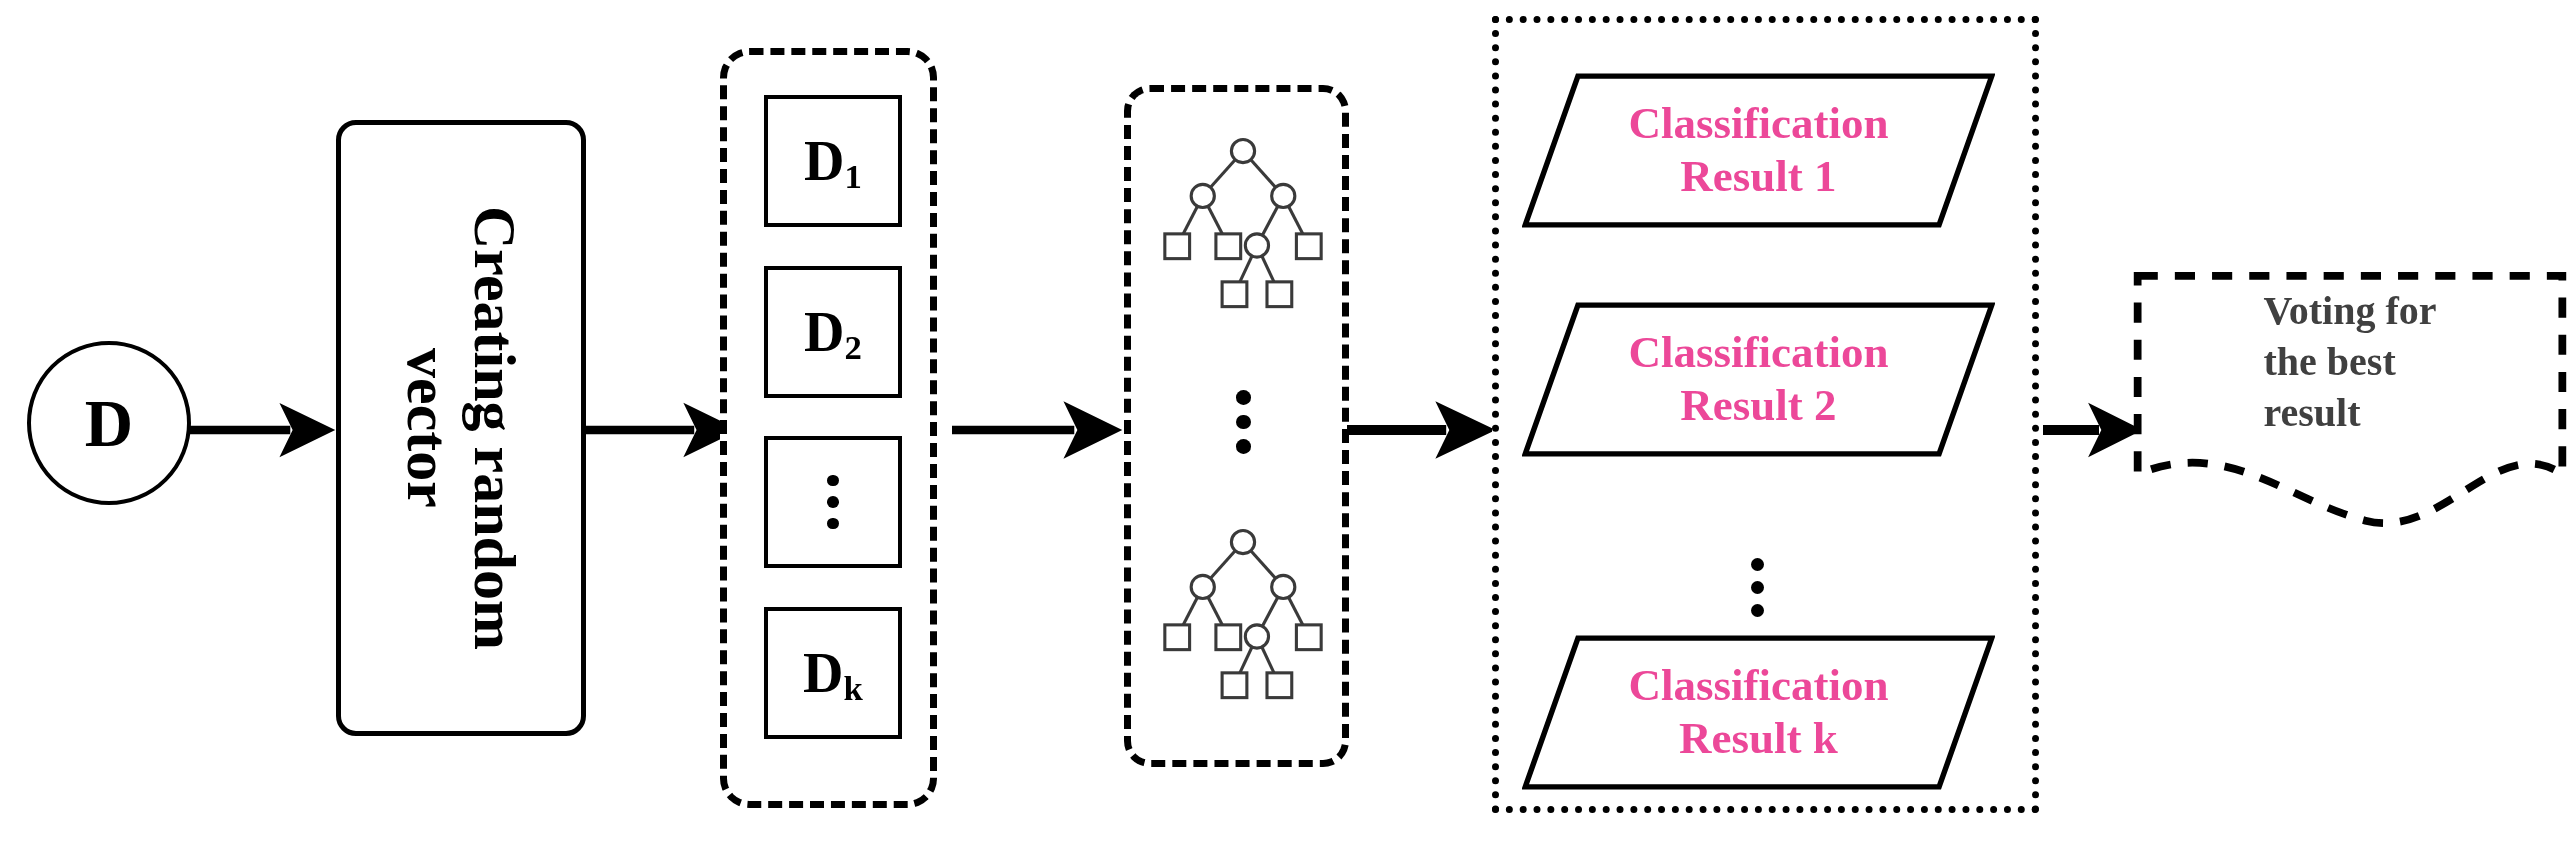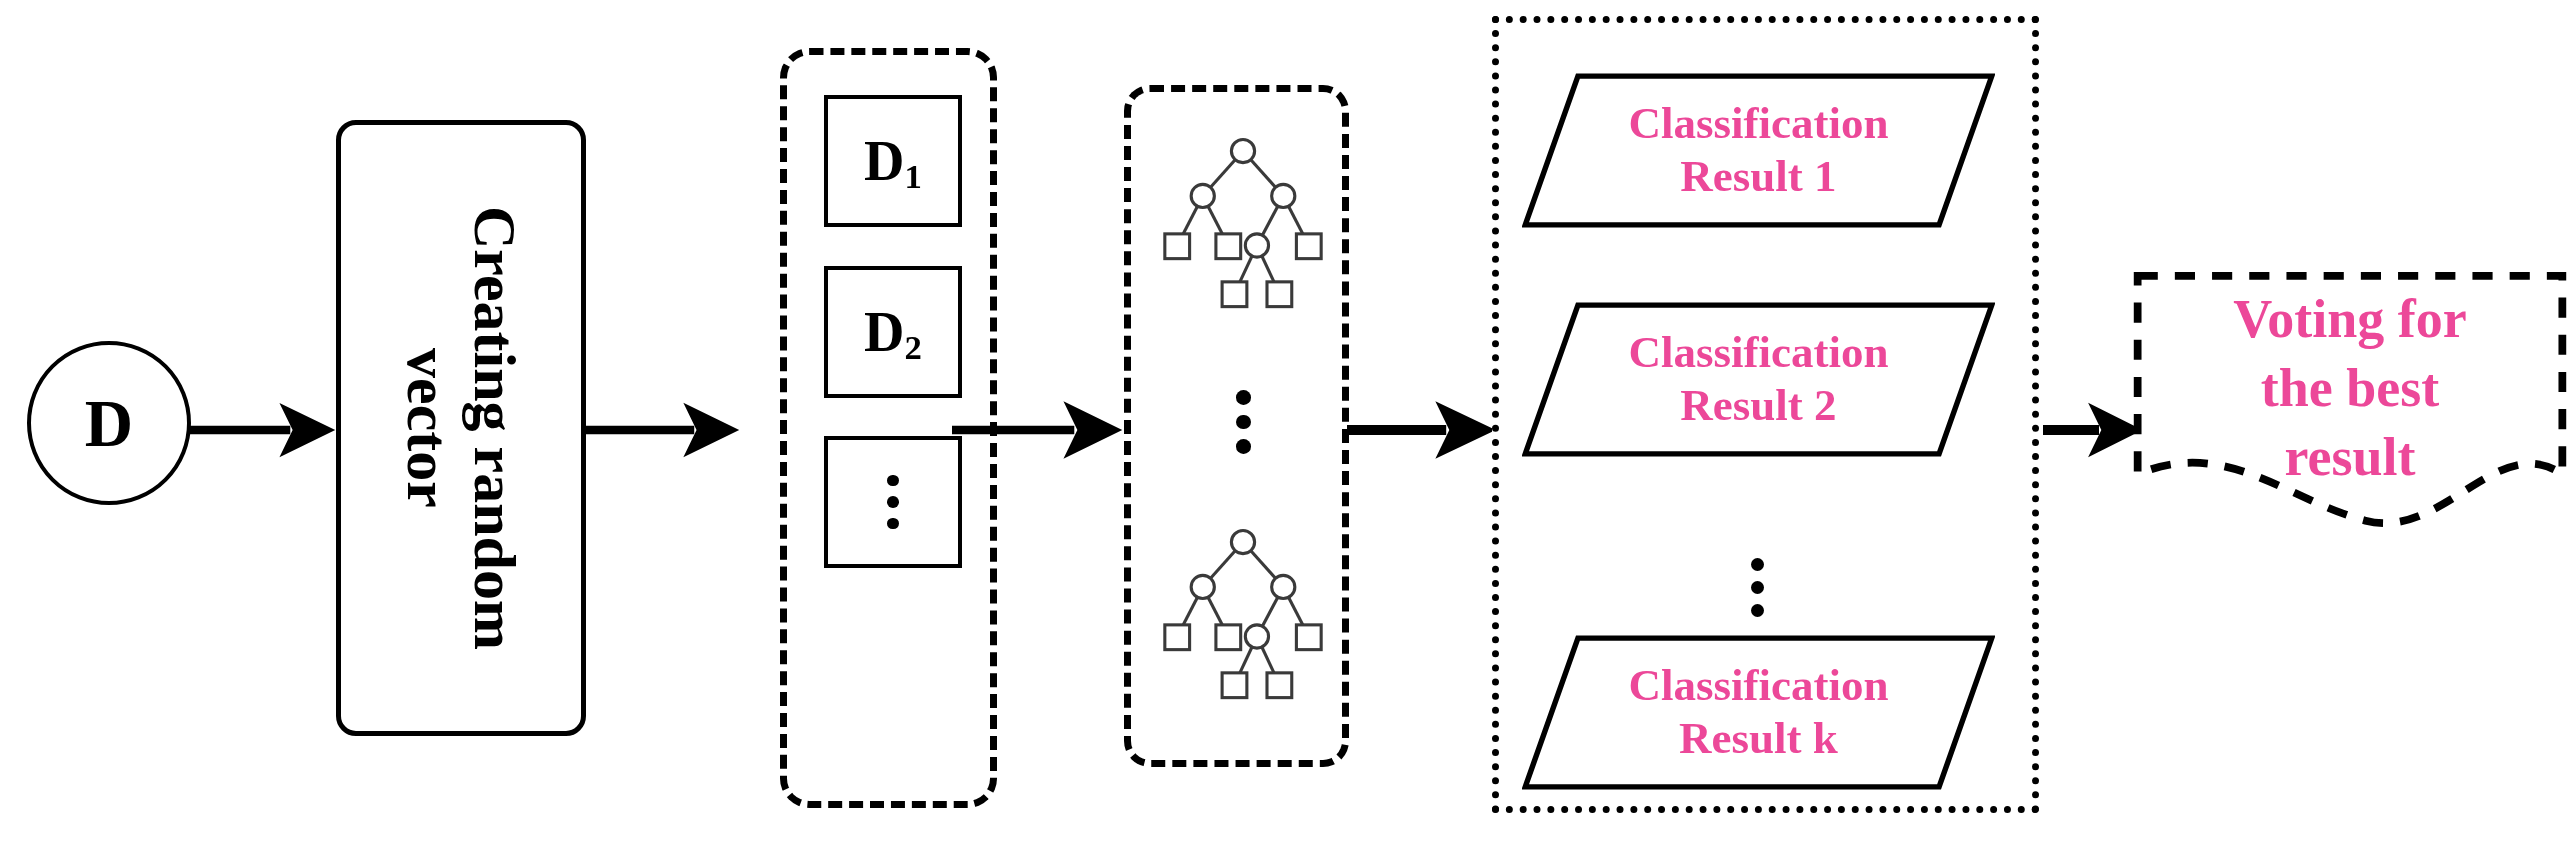--- a/index.html
+++ b/index.html
@@ -61,21 +61,21 @@
     font-weight: bold;
     line-height: 1.12;
     letter-spacing: 0px;
     text-align: center;
     white-space: pre-line;
     color: #000;
   }
 
   
   #subsets-container {
-    left: 780px; top: 48px;
+    left: 720px; top: 48px;
     width: 217px; height: 760px;
     border: 7px dashed #000;
     border-radius: 29.5px;
     box-sizing: border-box;
     background: #fff;
   }
   .subset-box {
     position: absolute;
     left: 37px;
     width: 138px;
@@ -172,26 +172,26 @@
   }
   #voting-doc svg { position: absolute; left: 0; top: 0; }
   #voting-doc .txt {
     position: absolute;
     left: 0; top: 14px;
     width: 100%;
     display: flex;
     flex-direction: column;
     align-items: center;
     justify-content: flex-start;
-    font-size: 54px;
+    font-size: 40px;
     font-weight: bold;
     line-height: 1.28;
-    color: #ec4899;
+    color: #404040;
     white-space: pre-line;
-    text-align: center;
+    text-align: left;
   }
 
   
   .arrow { position: absolute; }
 </style>
 </head>
 <body>
 
 <div id="canvas">
 
@@ -231,20 +231,25 @@
     </div>
 
     <div class="subset-box" style="top:381px;">
       <span class="vdots">
         <i></i>
           <i></i>
           <i></i>
       </span>
     </div>
 
+    <div class="subset-box" style="top:552px;">
+      <span class="lbl">
+        <span>D</span><sub>k</sub>
+      </span>
+    </div>
   </div>
 
   <svg class="arrow" style="left:952px; top:395px;" width="178" height="70" viewBox="0 0 230 90">
     <line x1="0" y1="45" x2="158" y2="45" stroke="#000" stroke-width="11"></line>
     <polygon points="144,8 220,45 144,82 162,45" fill="#000"></polygon>
   </svg>
 
   <div class="abs" id="trees-container">
 
     <svg class="tree-svg" style="left:23px; top:37px;" width="178" height="202" viewBox="0 0 230 260">

